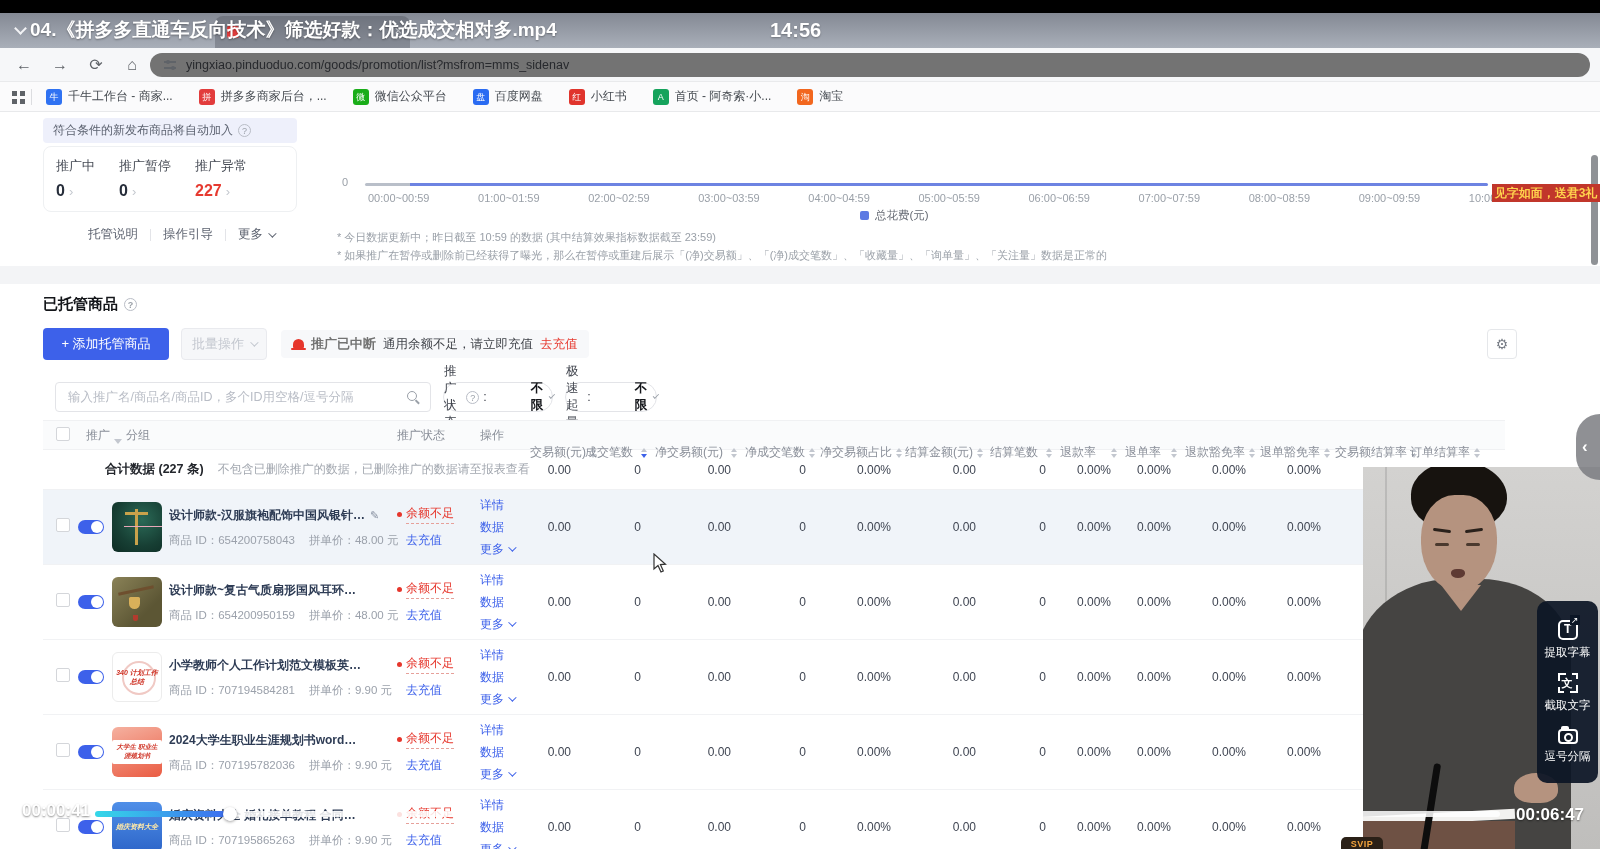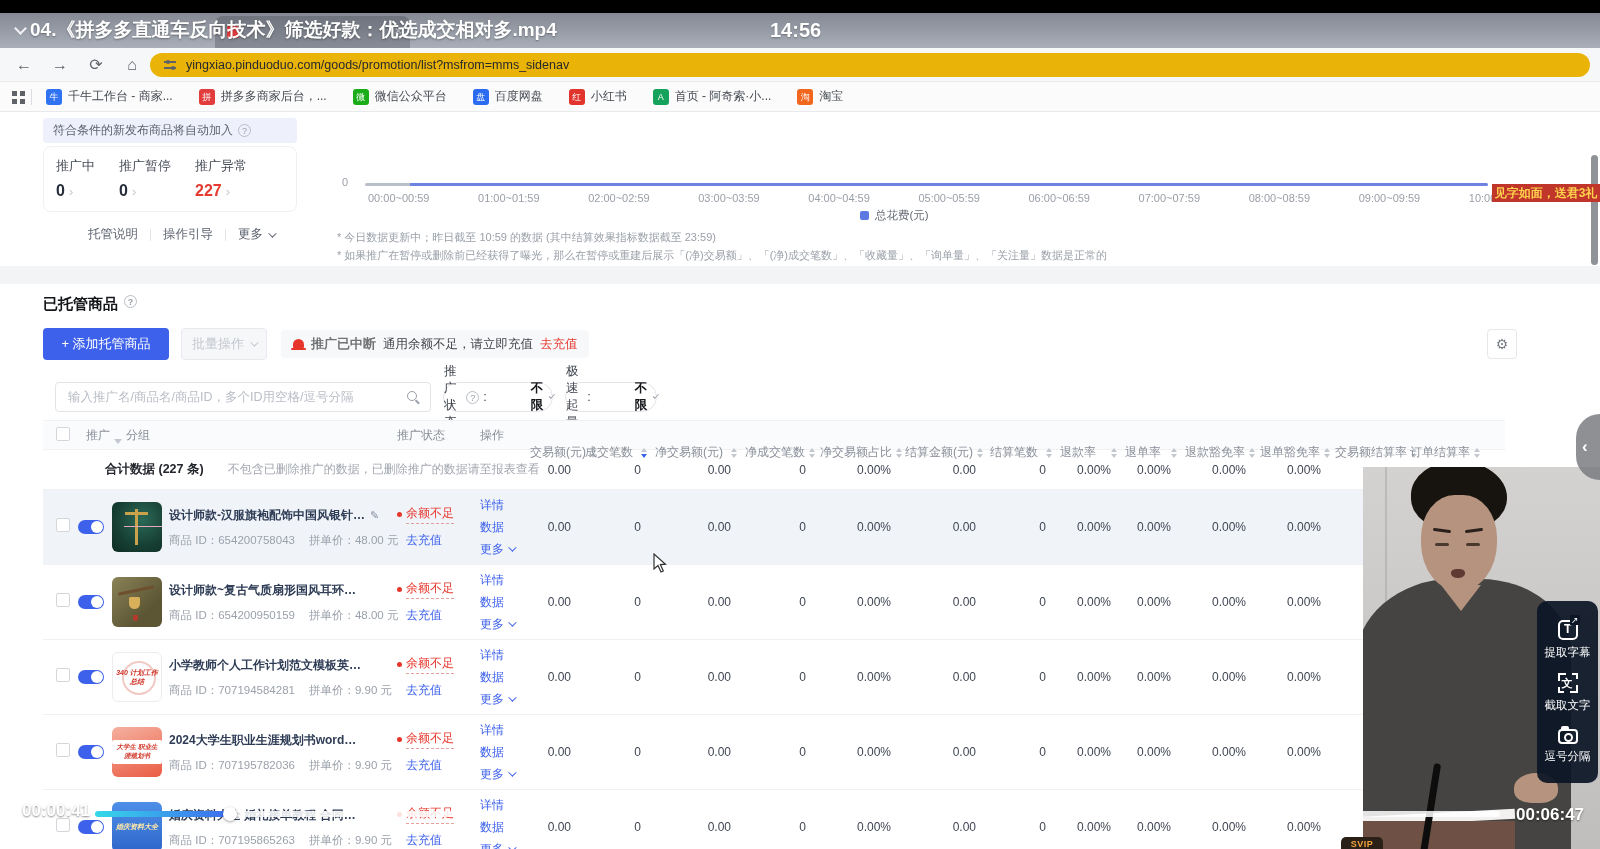--- a/index.html
+++ b/index.html
@@ -16,21 +16,21 @@
   .tab-hint .tclose{position:absolute;right:8px;top:7px;color:rgba(255,255,255,.55);font-size:13px;}
   .tb-chevron{position:absolute;left:16px;top:11px;width:9px;height:9px;border-right:2px solid #f2f3f5;border-bottom:2px solid #f2f3f5;transform:rotate(45deg);}
   .vtitle{position:absolute;left:30px;top:0;height:35px;line-height:34px;color:#fff;font-size:19px;font-weight:bold;
     text-shadow:0 1px 2px rgba(0,0,0,.35);white-space:nowrap;z-index:2;}
   .vclock{position:absolute;left:770px;top:0;height:35px;line-height:34px;color:#fff;font-size:20px;font-weight:bold;
     text-shadow:0 1px 2px rgba(0,0,0,.3);z-index:2;}
 
   
   .toolbar{position:absolute;left:0;top:48px;width:1600px;height:34px;background:#f6f7f9;border-bottom:1px solid #e9eaec;}
   .nav-ic{position:absolute;top:0;height:34px;line-height:33px;color:#5f6368;font-size:16px;text-align:center;width:24px;}
-  .urlpill{position:absolute;left:150px;top:5px;width:1440px;height:24px;background:#eab308;border-radius:12px;}
+  .urlpill{position:absolute;left:150px;top:5px;width:1440px;height:24px;background:#737373;border-radius:12px;}
   .tune{position:absolute;left:14px;top:8px;width:12px;height:8px;border-top:2px solid #5f6368;border-bottom:2px solid #5f6368;}
   .tune::before{content:"";position:absolute;left:2px;top:-3px;width:4px;height:4px;border-radius:50%;background:#5f6368;}
   .tune::after{content:"";position:absolute;right:1px;bottom:-3px;width:4px;height:4px;border-radius:50%;background:#5f6368;}
   .urltext{position:absolute;left:36px;top:0;height:24px;line-height:24px;font-size:12.5px;color:#27292d;white-space:nowrap;}
 
   
   .bookmarks{position:absolute;left:0;top:82px;width:1600px;height:30px;background:#fbfbfc;border-bottom:1px solid #e8e9eb;
     display:flex;align-items:center;}
   .grid9{width:5px;height:5px;background:#5f6368;box-shadow:8px 0 0 #5f6368,0 8px 0 #5f6368,8px 8px 0 #5f6368;
     margin:-6px 14px 0 12px;flex:none;}
@@ -66,21 +66,21 @@
   .tick{font-size:11px;color:#9aa0a8;white-space:nowrap;}
   .legend{position:absolute;left:860px;top:96px;display:flex;align-items:center;gap:6px;}
   .legend .sq{width:9px;height:9px;border-radius:2px;}
   .legend .lt{font-size:11.5px;color:#666b74;}
   .banner{position:absolute;left:1492px;top:72px;width:108px;height:18px;background:#c1362b;color:#ffd24d;
     font-size:12px;font-weight:bold;text-align:center;line-height:18px;white-space:nowrap;z-index:30;}
   .note{position:absolute;left:337px;font-size:11px;color:#9aa0a8;white-space:nowrap;}
 
   .band{position:absolute;left:0;top:154px;width:1600px;height:18px;background:#f3f4f6;}
 
-  .sec-title{position:absolute;left:43px;top:183px;display:flex;align-items:flex-start;gap:6px;
+  .sec-title{position:absolute;left:43px;top:183px;display:flex;align-items:center;gap:6px;
     font-size:15px;font-weight:bold;color:#14161a;}
 
   
   .btn-add{position:absolute;left:43px;top:216px;width:126px;height:32px;background:#3d61ea;border-radius:4px;
     color:#fff;font-size:13px;text-align:center;line-height:32px;}
   .btn-batch{position:absolute;left:181px;top:216px;width:86px;height:32px;background:#f6f7f9;border:1px solid #e9eaee;
     border-radius:4px;color:#c3c7cf;font-size:13px;display:flex;align-items:center;justify-content:center;gap:6px;}
   .alert-pill{position:absolute;left:281px;top:218px;width:308px;height:28px;background:#f7f8fa;border-radius:4px;
     display:flex;align-items:center;padding:0 12px;gap:7px;}
   .siren{width:11px;height:9px;background:#e6362c;border-radius:6px 6px 1px 1px;position:relative;flex:none;margin-top:-2px;}
@@ -121,21 +121,21 @@
   .thead .num{color:#8a8f99;display:flex;align-items:center;justify-content:space-between;padding-right:8px;margin-top:35px;}
   .checkbox{width:14px;height:14px;border:1px solid #d4d6da;border-radius:2px;background:#fff;display:inline-block;}
   .hdr-prod{display:flex;align-items:flex-end;gap:4px;padding-left:10px;}
   .funnel{width:0;height:0;border-left:4px solid transparent;border-right:4px solid transparent;border-top:5px solid #c3c7cf;display:inline-block;}
   .sort{display:inline-flex;flex-direction:column;gap:2px;margin-left:4px;}
   .sort i{display:block;width:0;height:0;border-left:3.5px solid transparent;border-right:3.5px solid transparent;}
   .sort .up{border-bottom:4px solid #c3c7cf;}
   .sort .dn{border-top:4px solid #c3c7cf;}
   .sort.active .dn{border-top-color:#3d61ea;}
   .sum-label{font-weight:bold;color:#23262c;padding-left:29px;white-space:nowrap;}
-  .sum-note{color:#a3a8b0;font-size:12px;margin-left:24px;white-space:nowrap;}
+  .sum-note{color:#a3a8b0;font-size:12px;margin-left:14px;white-space:nowrap;}
   .sum-flex{width:314px;flex:none;display:flex;align-items:center;}
   .toggle{width:26px;height:14px;border-radius:8px;background:#3d61ea;position:relative;flex:none;}
   .toggle .knob{position:absolute;right:1px;top:1px;width:12px;height:12px;border-radius:50%;background:#fff;}
   .thumb{width:50px;height:50px;border-radius:6px;flex:none;margin:0 7px 0 8px;position:relative;overflow:hidden;
     display:flex;align-items:center;justify-content:center;}
   .ttext{font-size:7px;line-height:1.35;text-align:center;z-index:2;}
   .thumb-0{background:radial-gradient(circle at 60% 35%,#2b6a57 0%,#173f34 60%,#0e2c24 100%);}
   .thumb-0::before{content:"";position:absolute;left:23px;top:7px;width:3px;height:36px;background:#c9a24b;}
   .thumb-0::after{content:"";position:absolute;left:13px;top:10px;width:23px;height:3px;background:#c9a24b;
     box-shadow:-2px 13px 0 -1px #e8a7b8,16px 13px 0 -1px #e8a7b8;}

